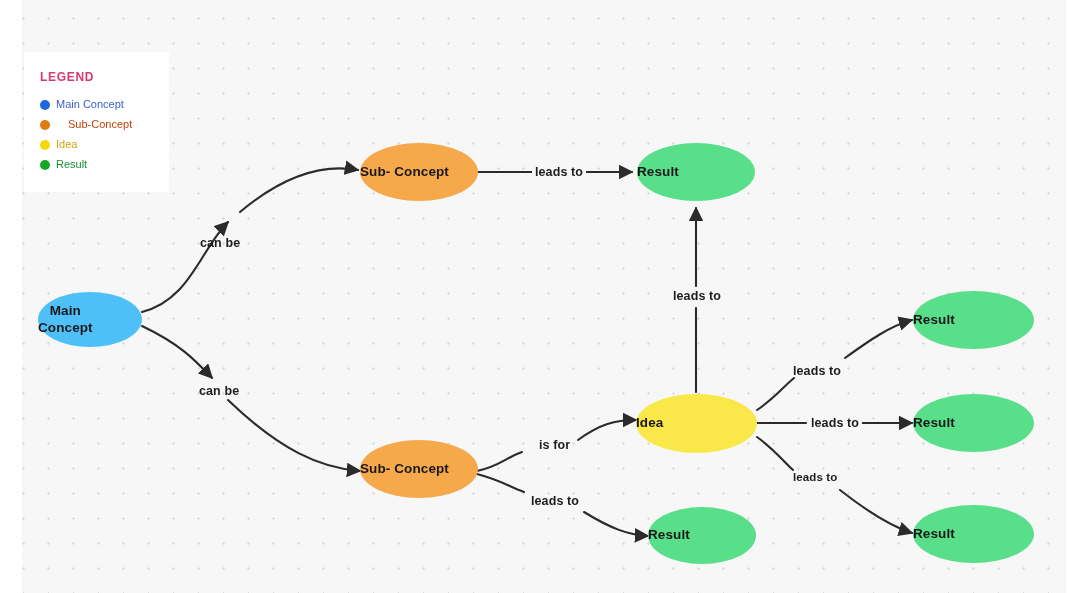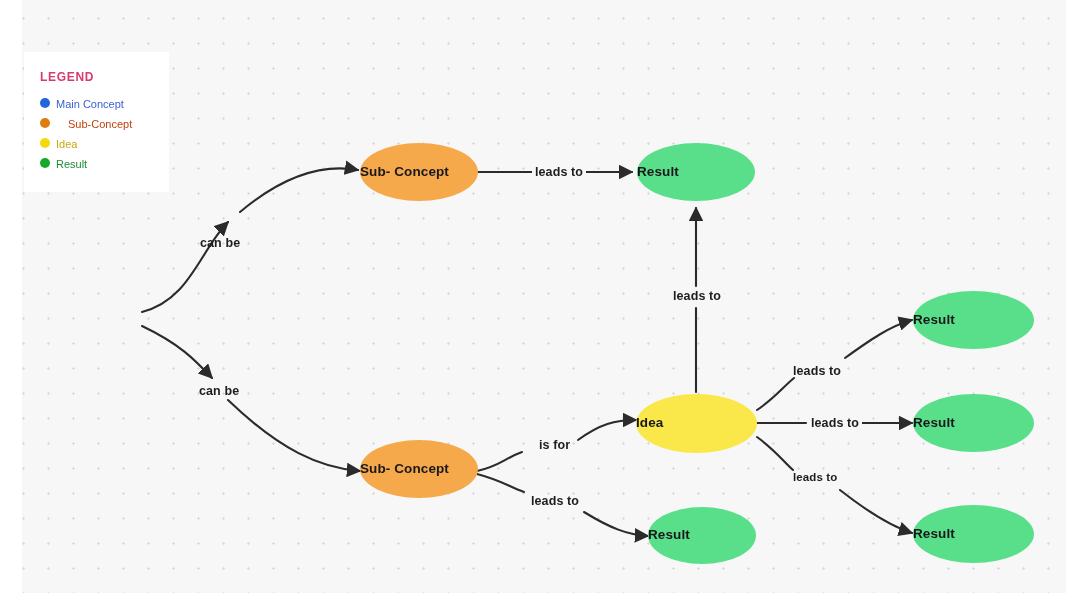--- a/index.html
+++ b/index.html
@@ -91,21 +91,21 @@
   }
   #legend .legend-title {
     color: #d63b6e;
     font-size: 12px;
     font-weight: 700;
     letter-spacing: 0.7px;
     margin-bottom: 14px;
   }
   .legend-row {
     display: flex;
-    align-items: flex-start;
+    align-items: flex-end;
     gap: 6px;
     margin-bottom: 8px;
     font-size: 11px;
     font-weight: 400;
   }
   .legend-dot {
     width: 10px;
     height: 10px;
     border-radius: 50%;
     flex: 0 0 auto;
@@ -147,20 +147,23 @@
       <path d="M 845 358 C 870 340 890 326 912 320" marker-end="url(#arrow)"></path>
 
       <path d="M 757 423 L 806 423"></path>
       <path d="M 862 423 L 912 423" marker-end="url(#arrow)"></path>
 
       <path d="M 757 437 C 775 450 782 460 793 470"></path>
       <path d="M 840 490 C 868 512 890 526 912 533" marker-end="url(#arrow)"></path>
     </g>
   </svg>
 
+  <div class="node main" style="left:38px; top:292px; width:104px; height:55px;">
+    <span>Main<br>Concept</span>
+  </div>
 
   <div class="node sub" style="left:360px; top:143px; width:118px; height:58px;">
     <span>Sub- Concept</span>
   </div>
 
   <div class="node sub" style="left:360px; top:440px; width:118px; height:58px;">
     <span>Sub- Concept</span>
   </div>
 
   <div class="node idea" style="left:636px; top:394px; width:121px; height:59px;">

